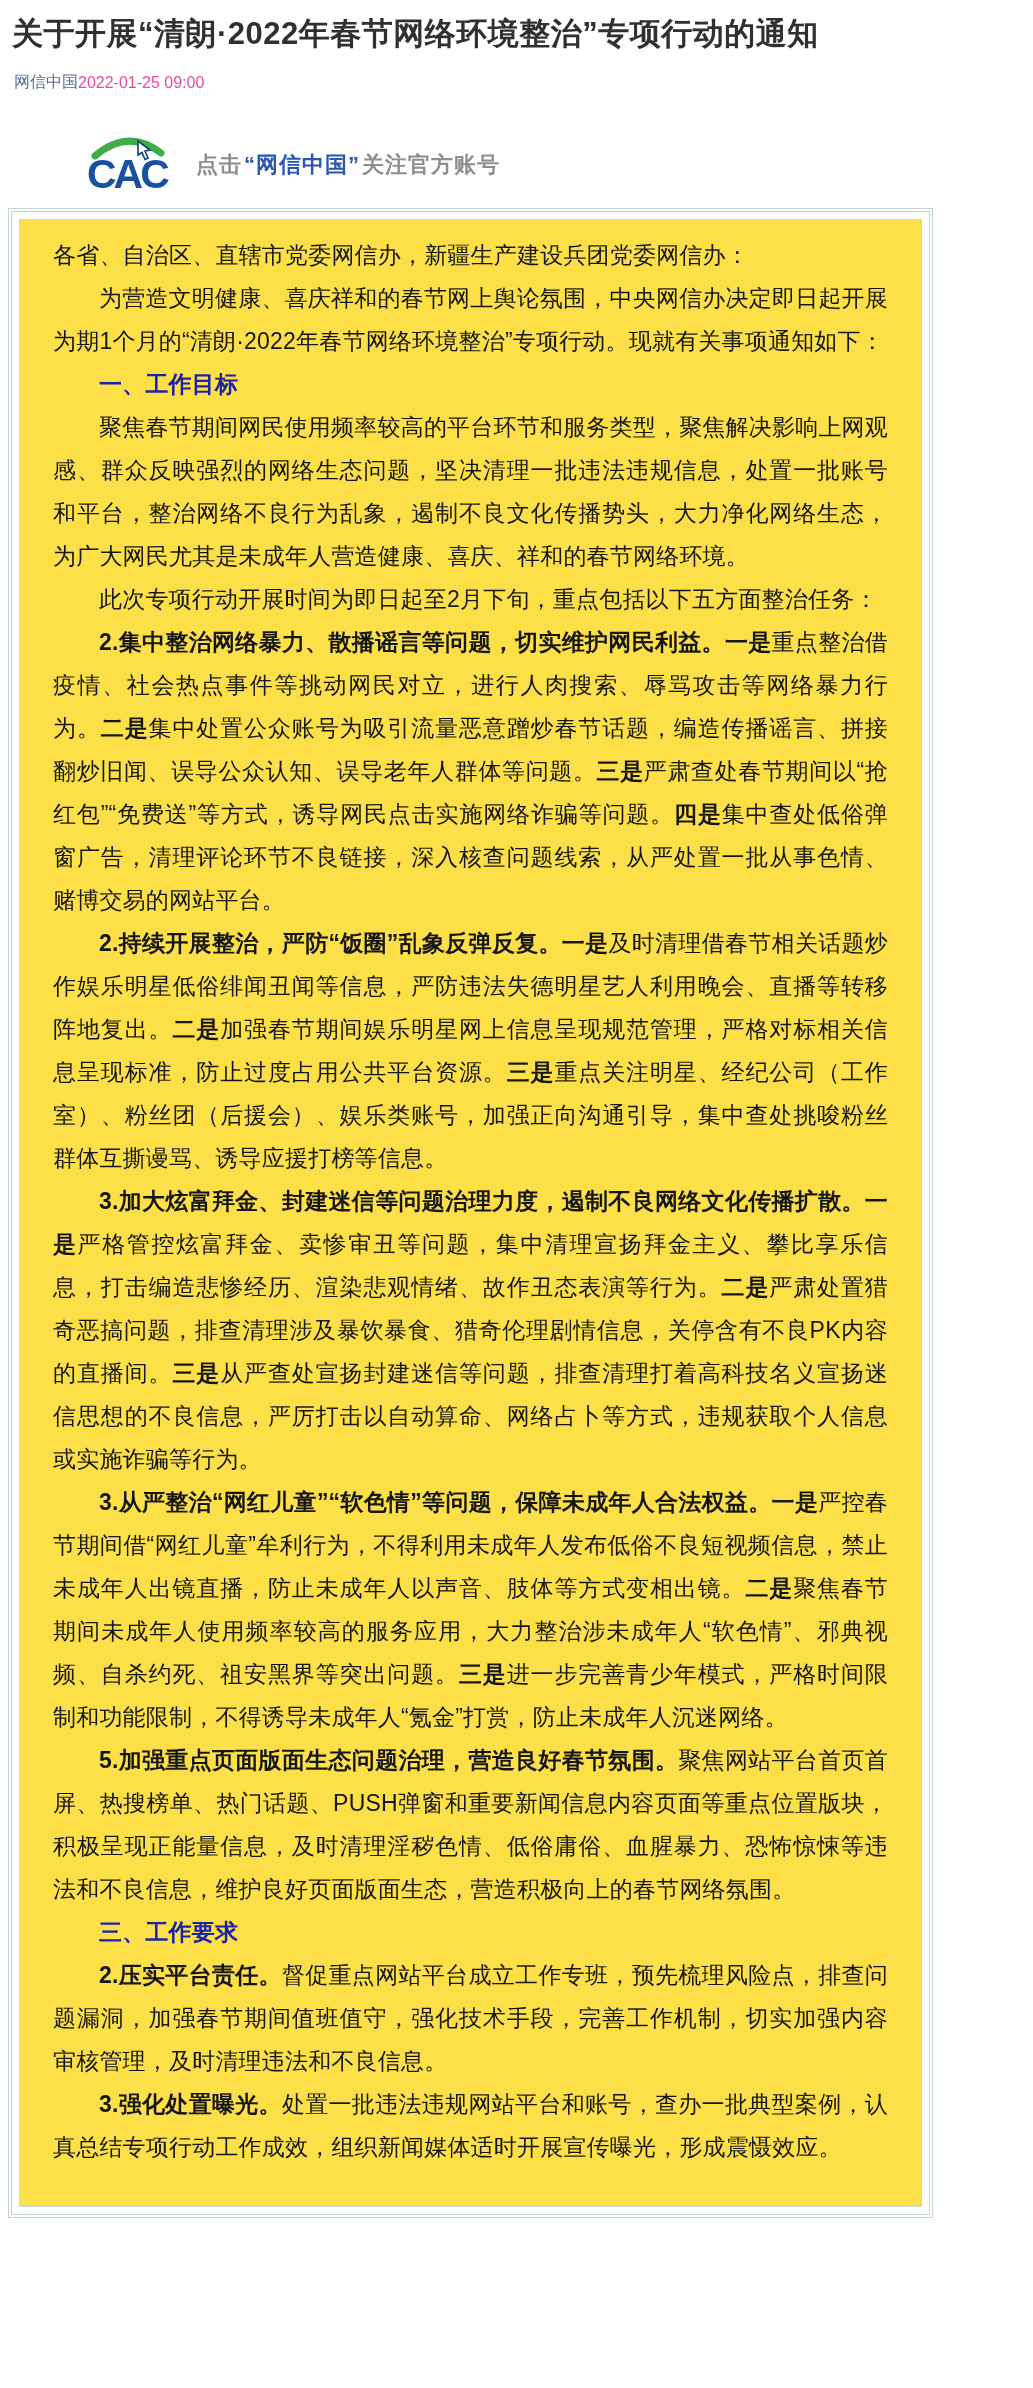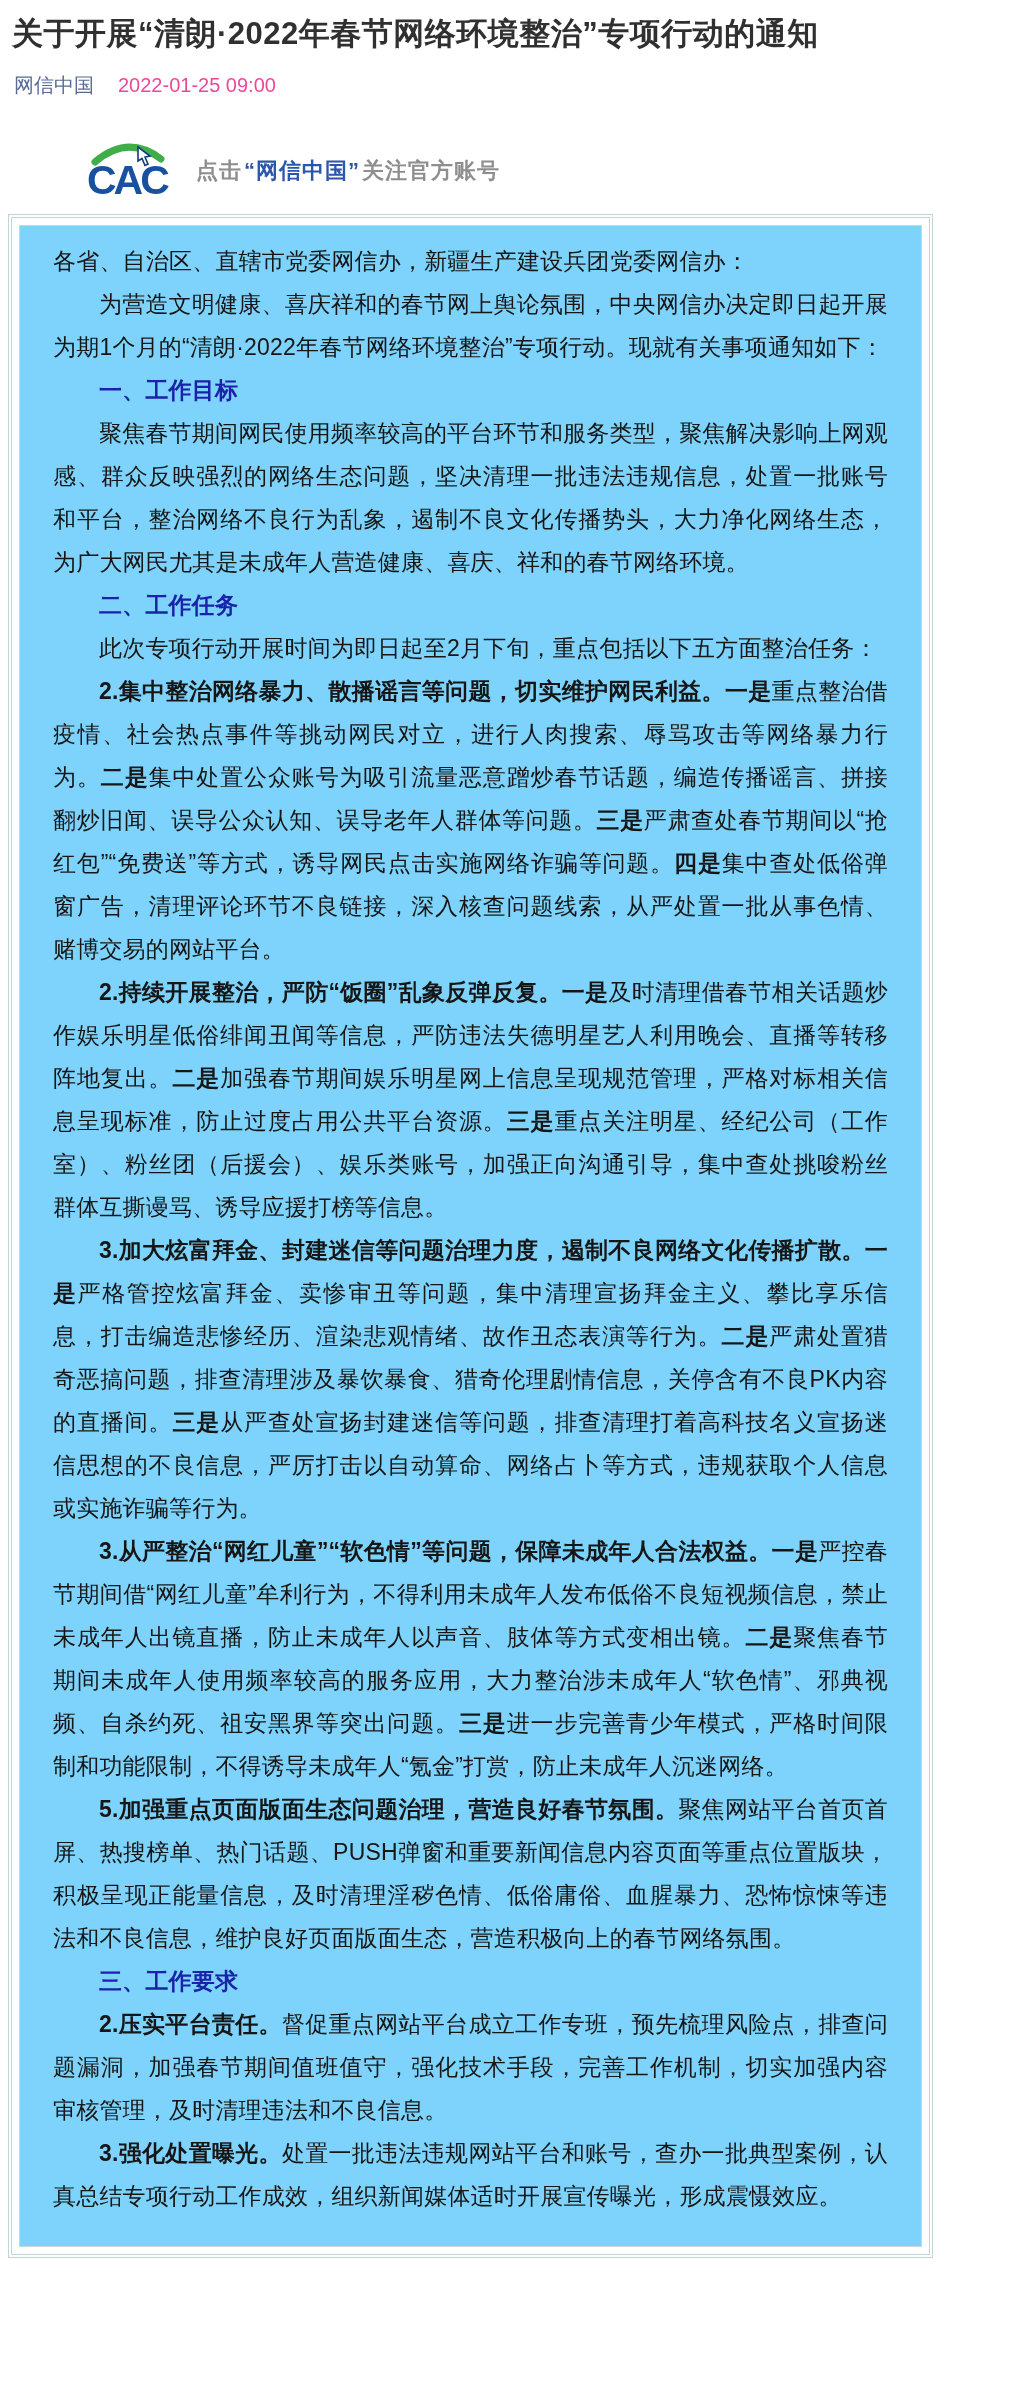--- a/index.html
+++ b/index.html
@@ -17,24 +17,23 @@
     margin: 12px 12px 0 12px;
     font-size: 31px;
     line-height: 44px;
     font-weight: 700;
     color: #303030;
     letter-spacing: 0.5px;
   }
 
   .byline {
     margin: 16px 0 0 14px;
-    font-size: 20px;
+    font-size: 16px;
     display: flex;
     align-items: center;
-    gap: 24px;
   }
   .byline .source { color: #576b95; cursor: pointer; text-decoration: none; }
   .byline .time { color: #ec4899; }
 
   .banner {
     margin: 36px 0 0 86px;
     display: flex;
     align-items: center;
     gap: 26px;
     cursor: pointer;
@@ -54,22 +53,22 @@
     border: 1px solid #c2d3da;
     padding: 2px;
     background: #fdfefe;
   }
   .box-mid {
     border: 1px solid #c2d3da;
     padding: 7px;
   }
   .box-inner {
     border: 1px solid #ccd7db;
-    background: #7dd3fc;
-    padding: 14px 33px 28px 33px;
+    background: #fde047;
+    padding: 14px 33px 37px 33px;
   }
 
   .article p {
     margin: 0;
     font-size: 23px;
     line-height: 43px;
     color: #161616;
     text-align: justify;
     text-indent: 2em;
     letter-spacing: 0.2px;
@@ -117,21 +116,20 @@
   </div>
 
   <div class="box">
     <div class="box-mid">
       <div class="box-inner">
         <div class="article">
             <p class="salutation"><span>各省、自治区、直辖市党委网信办，新疆生产建设兵团党委网信办：</span></p>
             <p class="para"><span>为营造文明健康、喜庆祥和的春节网上舆论氛围，中央网信办决定即日起开展为期1个月的“清朗·2022年春节网络环境整治”专项行动。现就有关事项通知如下：</span></p>
             <p class="heading"><span class="b">一、工作目标</span></p>
             <p class="para"><span>聚焦春节期间网民使用频率较高的平台环节和服务类型，聚焦解决影响上网观感、群众反映强烈的网络生态问题，坚决清理一批违法违规信息，处置一批账号和平台，整治网络不良行为乱象，遏制不良文化传播势头，大力净化网络生态，为广大网民尤其是未成年人营造健康、喜庆、祥和的春节网络环境。</span></p>
-            <p class="heading"><span class="b">二、工作任务</span></p>
             <p class="para"><span>此次专项行动开展时间为即日起至2月下旬，重点包括以下五方面整治任务：</span></p>
             <p class="para"><span class="b">2.集中整治网络暴力、散播谣言等问题，切实维护网民利益。一是</span><span>重点整治借疫情、社会热点事件等挑动网民对立，进行人肉搜索、辱骂攻击等网络暴力行为。</span><span class="b">二是</span><span>集中处置公众账号为吸引流量恶意蹭炒春节话题，编造传播谣言、拼接翻炒旧闻、误导公众认知、误导老年人群体等问题。</span><span class="b">三是</span><span>严肃查处春节期间以“抢红包”“免费送”等方式，诱导网民点击实施网络诈骗等问题。</span><span class="b">四是</span><span>集中查处低俗弹窗广告，清理评论环节不良链接，深入核查问题线索，从严处置一批从事色情、赌博交易的网站平台。</span></p>
             <p class="para"><span class="b">2.持续开展整治，严防“饭圈”乱象反弹反复。一是</span><span>及时清理借春节相关话题炒作娱乐明星低俗绯闻丑闻等信息，严防违法失德明星艺人利用晚会、直播等转移阵地复出。</span><span class="b">二是</span><span>加强春节期间娱乐明星网上信息呈现规范管理，严格对标相关信息呈现标准，防止过度占用公共平台资源。</span><span class="b">三是</span><span>重点关注明星、经纪公司（工作室）、粉丝团（后援会）、娱乐类账号，加强正向沟通引导，集中查处挑唆粉丝群体互撕谩骂、诱导应援打榜等信息。</span></p>
             <p class="para"><span class="b">3.加大炫富拜金、封建迷信等问题治理力度，遏制不良网络文化传播扩散。一是</span><span>严格管控炫富拜金、卖惨审丑等问题，集中清理宣扬拜金主义、攀比享乐信息，打击编造悲惨经历、渲染悲观情绪、故作丑态表演等行为。</span><span class="b">二是</span><span>严肃处置猎奇恶搞问题，排查清理涉及暴饮暴食、猎奇伦理剧情信息，关停含有不良PK内容的直播间。</span><span class="b">三是</span><span>从严查处宣扬封建迷信等问题，排查清理打着高科技名义宣扬迷信思想的不良信息，严厉打击以自动算命、网络占卜等方式，违规获取个人信息或实施诈骗等行为。</span></p>
             <p class="para"><span class="b">3.从严整治“网红儿童”“软色情”等问题，保障未成年人合法权益。一是</span><span>严控春节期间借“网红儿童”牟利行为，不得利用未成年人发布低俗不良短视频信息，禁止未成年人出镜直播，防止未成年人以声音、肢体等方式变相出镜。</span><span class="b">二是</span><span>聚焦春节期间未成年人使用频率较高的服务应用，大力整治涉未成年人“软色情”、邪典视频、自杀约死、祖安黑界等突出问题。</span><span class="b">三是</span><span>进一步完善青少年模式，严格时间限制和功能限制，不得诱导未成年人“氪金”打赏，防止未成年人沉迷网络。</span></p>
             <p class="para"><span class="b">5.加强重点页面版面生态问题治理，营造良好春节氛围。</span><span>聚焦网站平台首页首屏、热搜榜单、热门话题、PUSH弹窗和重要新闻信息内容页面等重点位置版块，积极呈现正能量信息，及时清理淫秽色情、低俗庸俗、血腥暴力、恐怖惊悚等违法和不良信息，维护良好页面版面生态，营造积极向上的春节网络氛围。</span></p>
             <p class="heading"><span class="b">三、工作要求</span></p>
             <p class="para"><span class="b">2.压实平台责任。</span><span>督促重点网站平台成立工作专班，预先梳理风险点，排查问题漏洞，加强春节期间值班值守，强化技术手段，完善工作机制，切实加强内容审核管理，及时清理违法和不良信息。</span></p>
             <p class="para"><span class="b">3.强化处置曝光。</span><span>处置一批违法违规网站平台和账号，查办一批典型案例，认真总结专项行动工作成效，组织新闻媒体适时开展宣传曝光，形成震慑效应。</span></p>
           </div>

